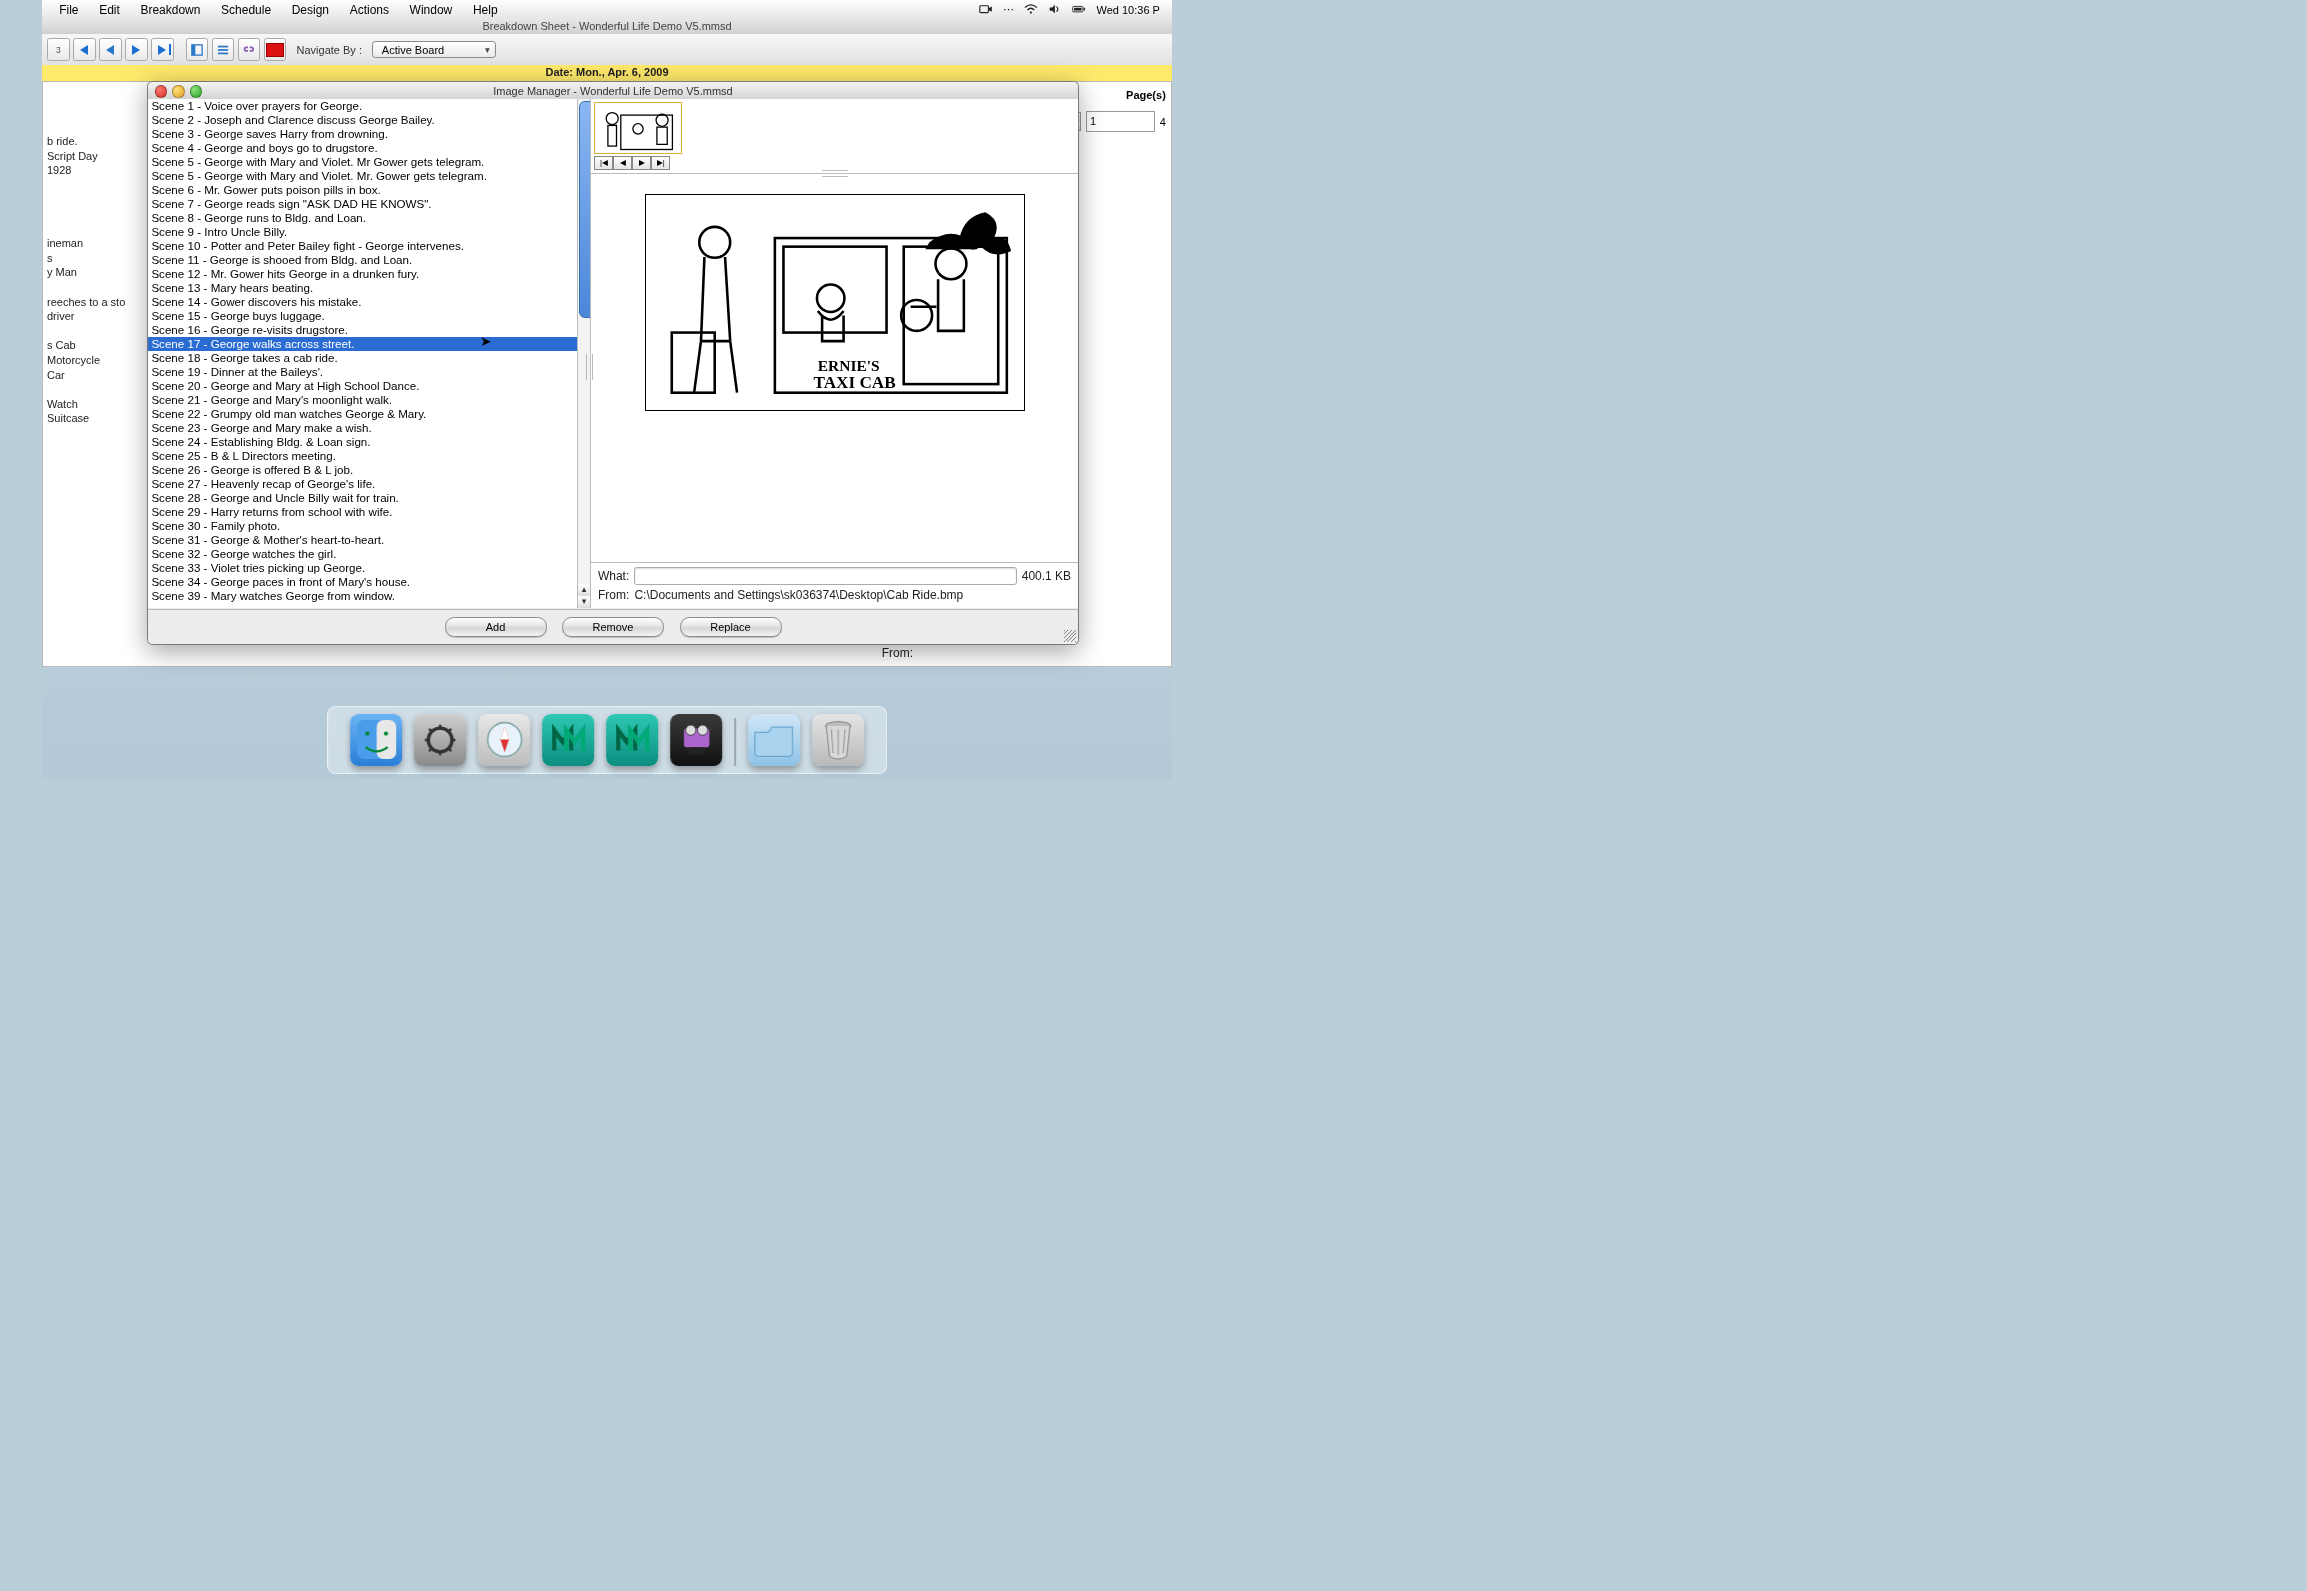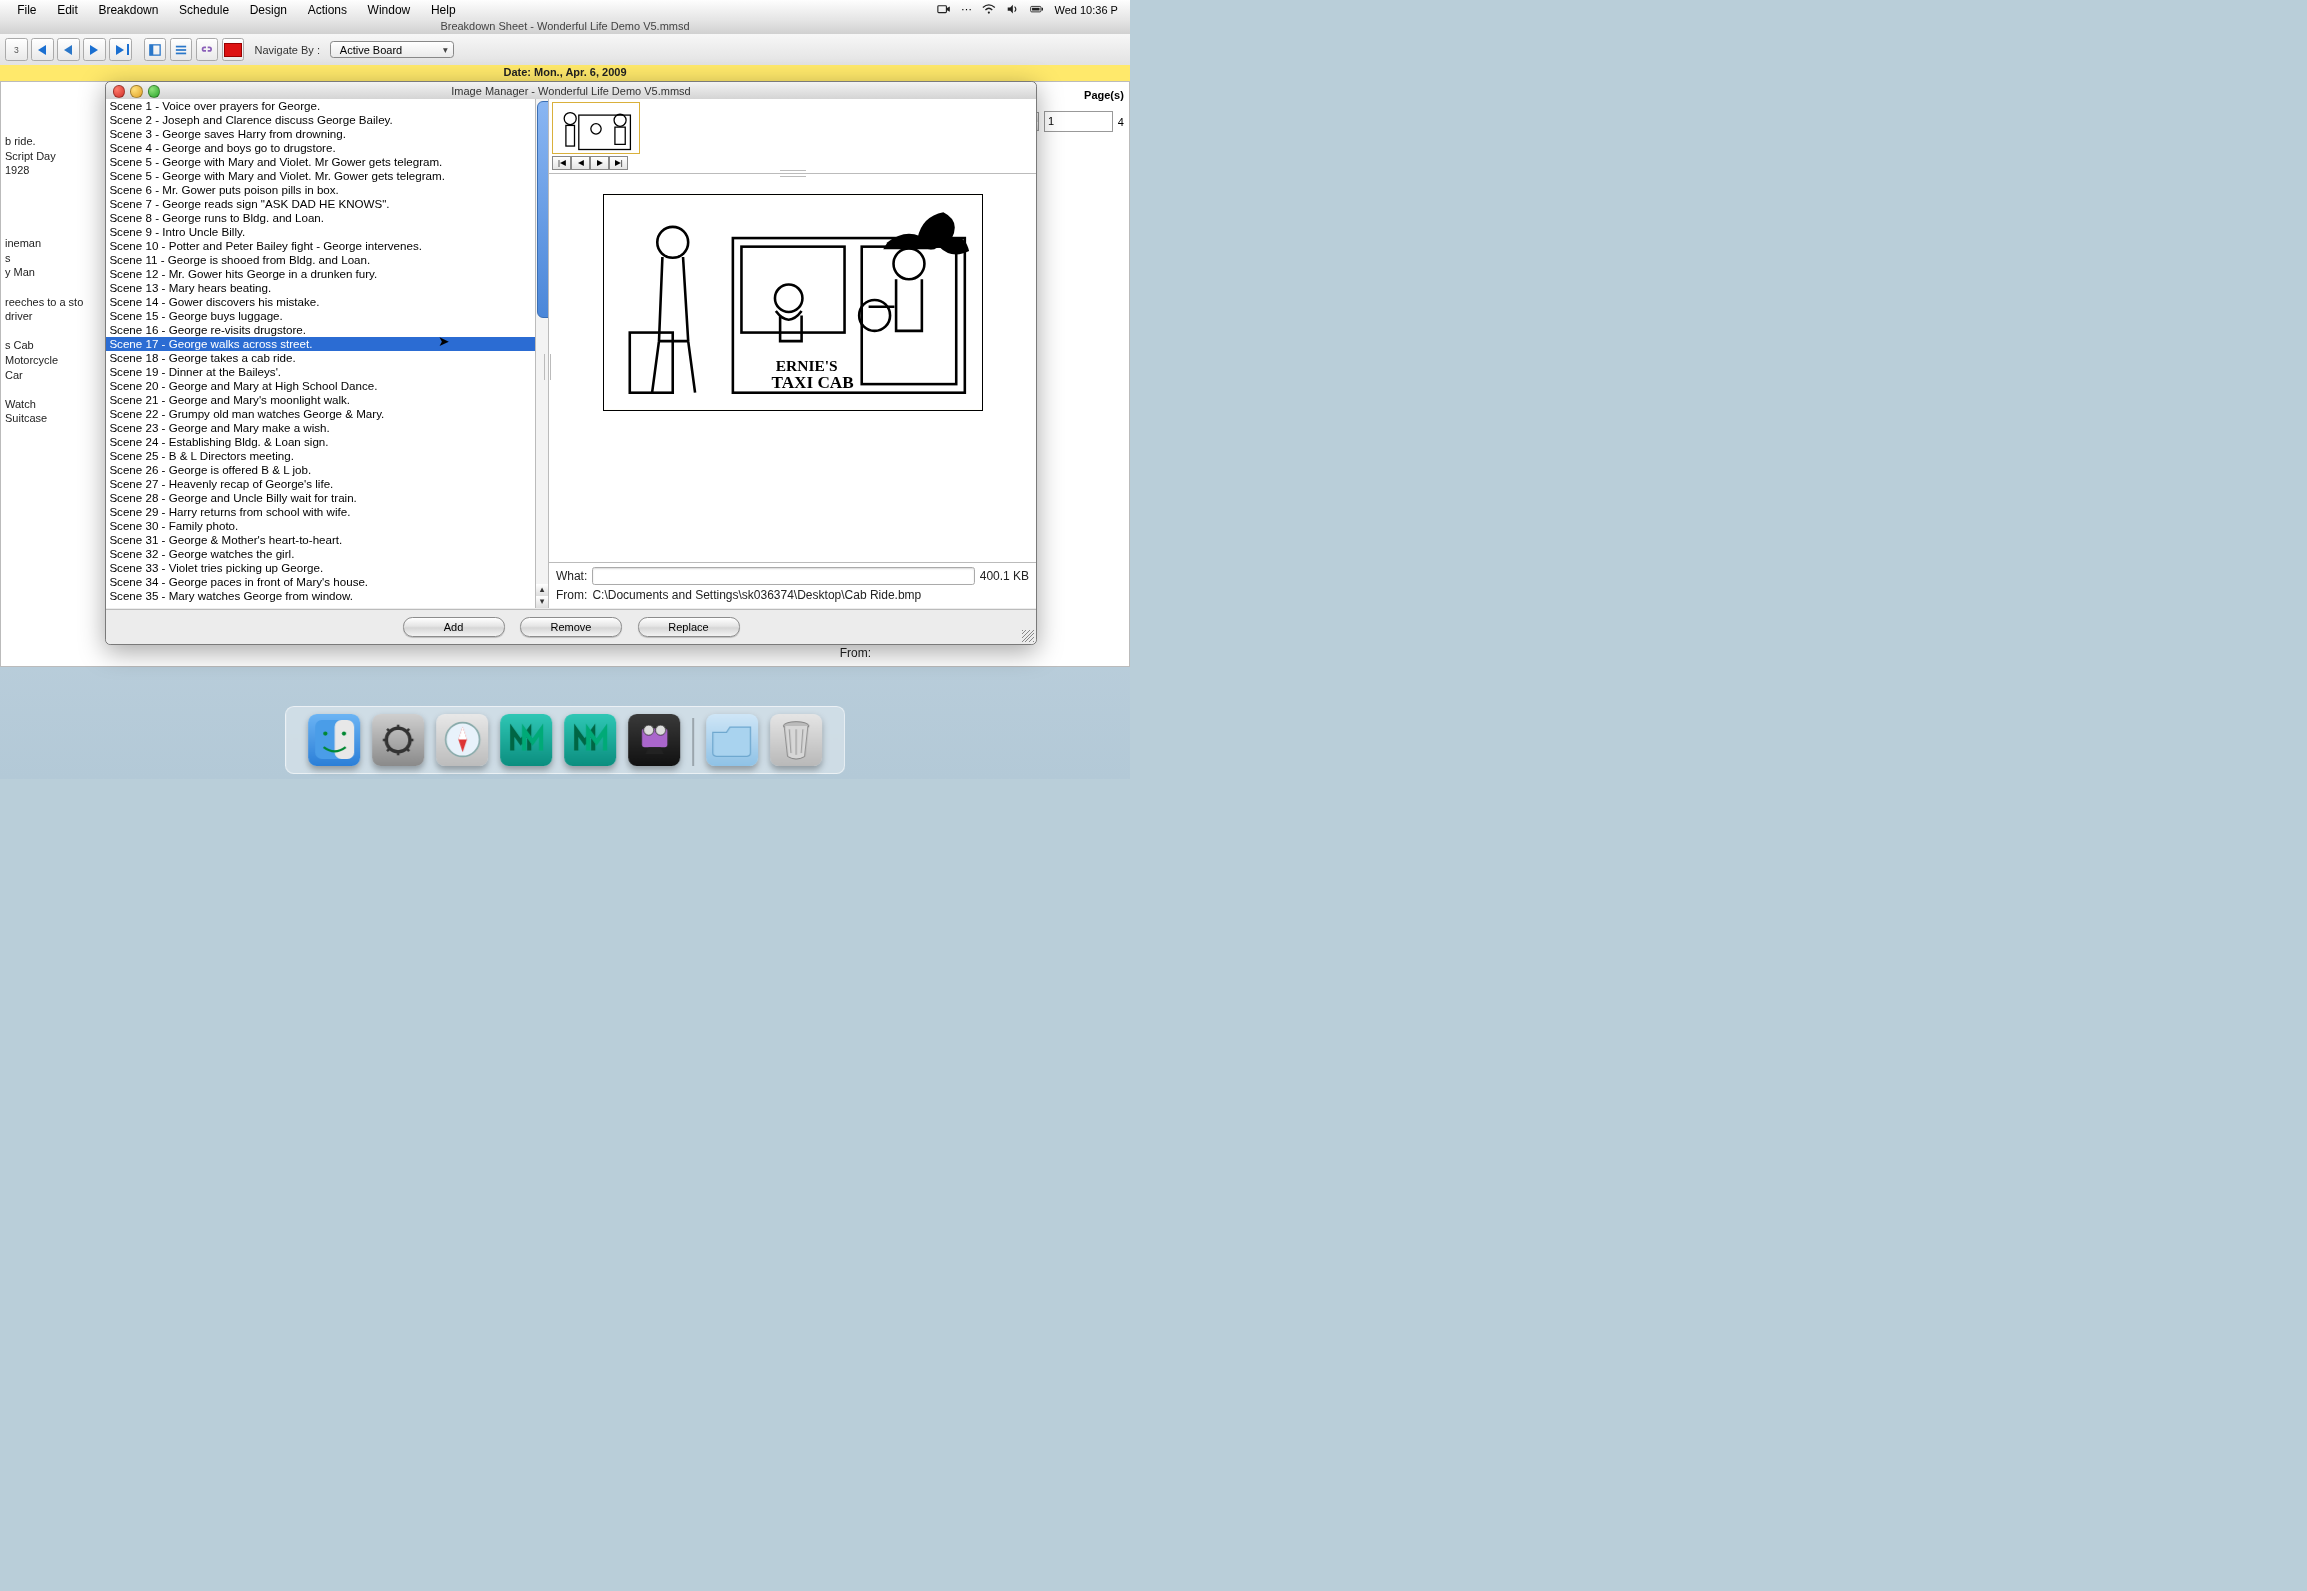--- a/index.html
+++ b/index.html
@@ -1,16 +1,16 @@
 <!DOCTYPE html>
 <html><head>
 <meta charset="utf-8">
 <style>
   html,body{margin:0;padding:0;font-family:"Lucida Grande","Helvetica Neue",Arial,sans-serif;font-size:11px;color:#000;background:#b9ced9;height:100%;}
-  .screen{position:relative;width:1130px;height:779px;overflow:hidden;background:linear-gradient(#d6e2ec,#b3c9d7);}
+  .screen{position:relative;width:1130px;height:779px;overflow:hidden;background:linear-gradient(#d6e2ec,#b3c9d7);margin-left:42px;}
   
   .menubar{position:absolute;top:0;left:0;right:0;height:19px;background:linear-gradient(#fefefe,#e6e6e6);border-bottom:0.9px solid #999;display:flex;align-items:center;padding:0 6.9px;font-size:12px;}
   .menubar .menu-item{padding:1.7px 10.3px;cursor:default;}
   .menubar .spacer{flex:1;}
   .menubar .status-item{padding:0 5.2px;font-size:11px;display:flex;align-items:center;}
   .menubar .clock{font-weight:500;}
   .mb-icon{width:13.7px;height:10.3px;display:inline-block;}
 
   
   .doc-title{position:absolute;top:19px;left:0;right:0;height:15.5px;background:linear-gradient(#e7e7e7,#cfcfcf);border-bottom:0.9px solid #aaa;text-align:center;font-size:11px;color:#444;line-height:15.5px;}
@@ -274,21 +274,21 @@
             <div class="scene-row">Scene 25 - B &amp; L Directors meeting.</div>
             <div class="scene-row">Scene 26 - George is offered B &amp; L job.</div>
             <div class="scene-row">Scene 27 - Heavenly recap of George's life.</div>
             <div class="scene-row">Scene 28 - George and Uncle Billy wait for train.</div>
             <div class="scene-row">Scene 29 - Harry returns from school with wife.</div>
             <div class="scene-row">Scene 30 - Family photo.</div>
             <div class="scene-row">Scene 31 - George &amp; Mother's heart-to-heart.</div>
             <div class="scene-row">Scene 32 - George watches the girl.</div>
             <div class="scene-row">Scene 33 - Violet tries picking up George.</div>
             <div class="scene-row">Scene 34 - George paces in front of Mary's house.</div>
-            <div class="scene-row">Scene 35 - Mary watches George from window.</div>
+            <div class="scene-row">Scene 39 - Mary watches George from window.</div>
           </div>
         <div class="vscroll">
           <div class="thumb"></div>
           <div class="arrow up">▲</div>
           <div class="arrow dn">▼</div>
         </div>
       </div>
 
       <div class="image-panel">
         <div class="grab2"></div>

